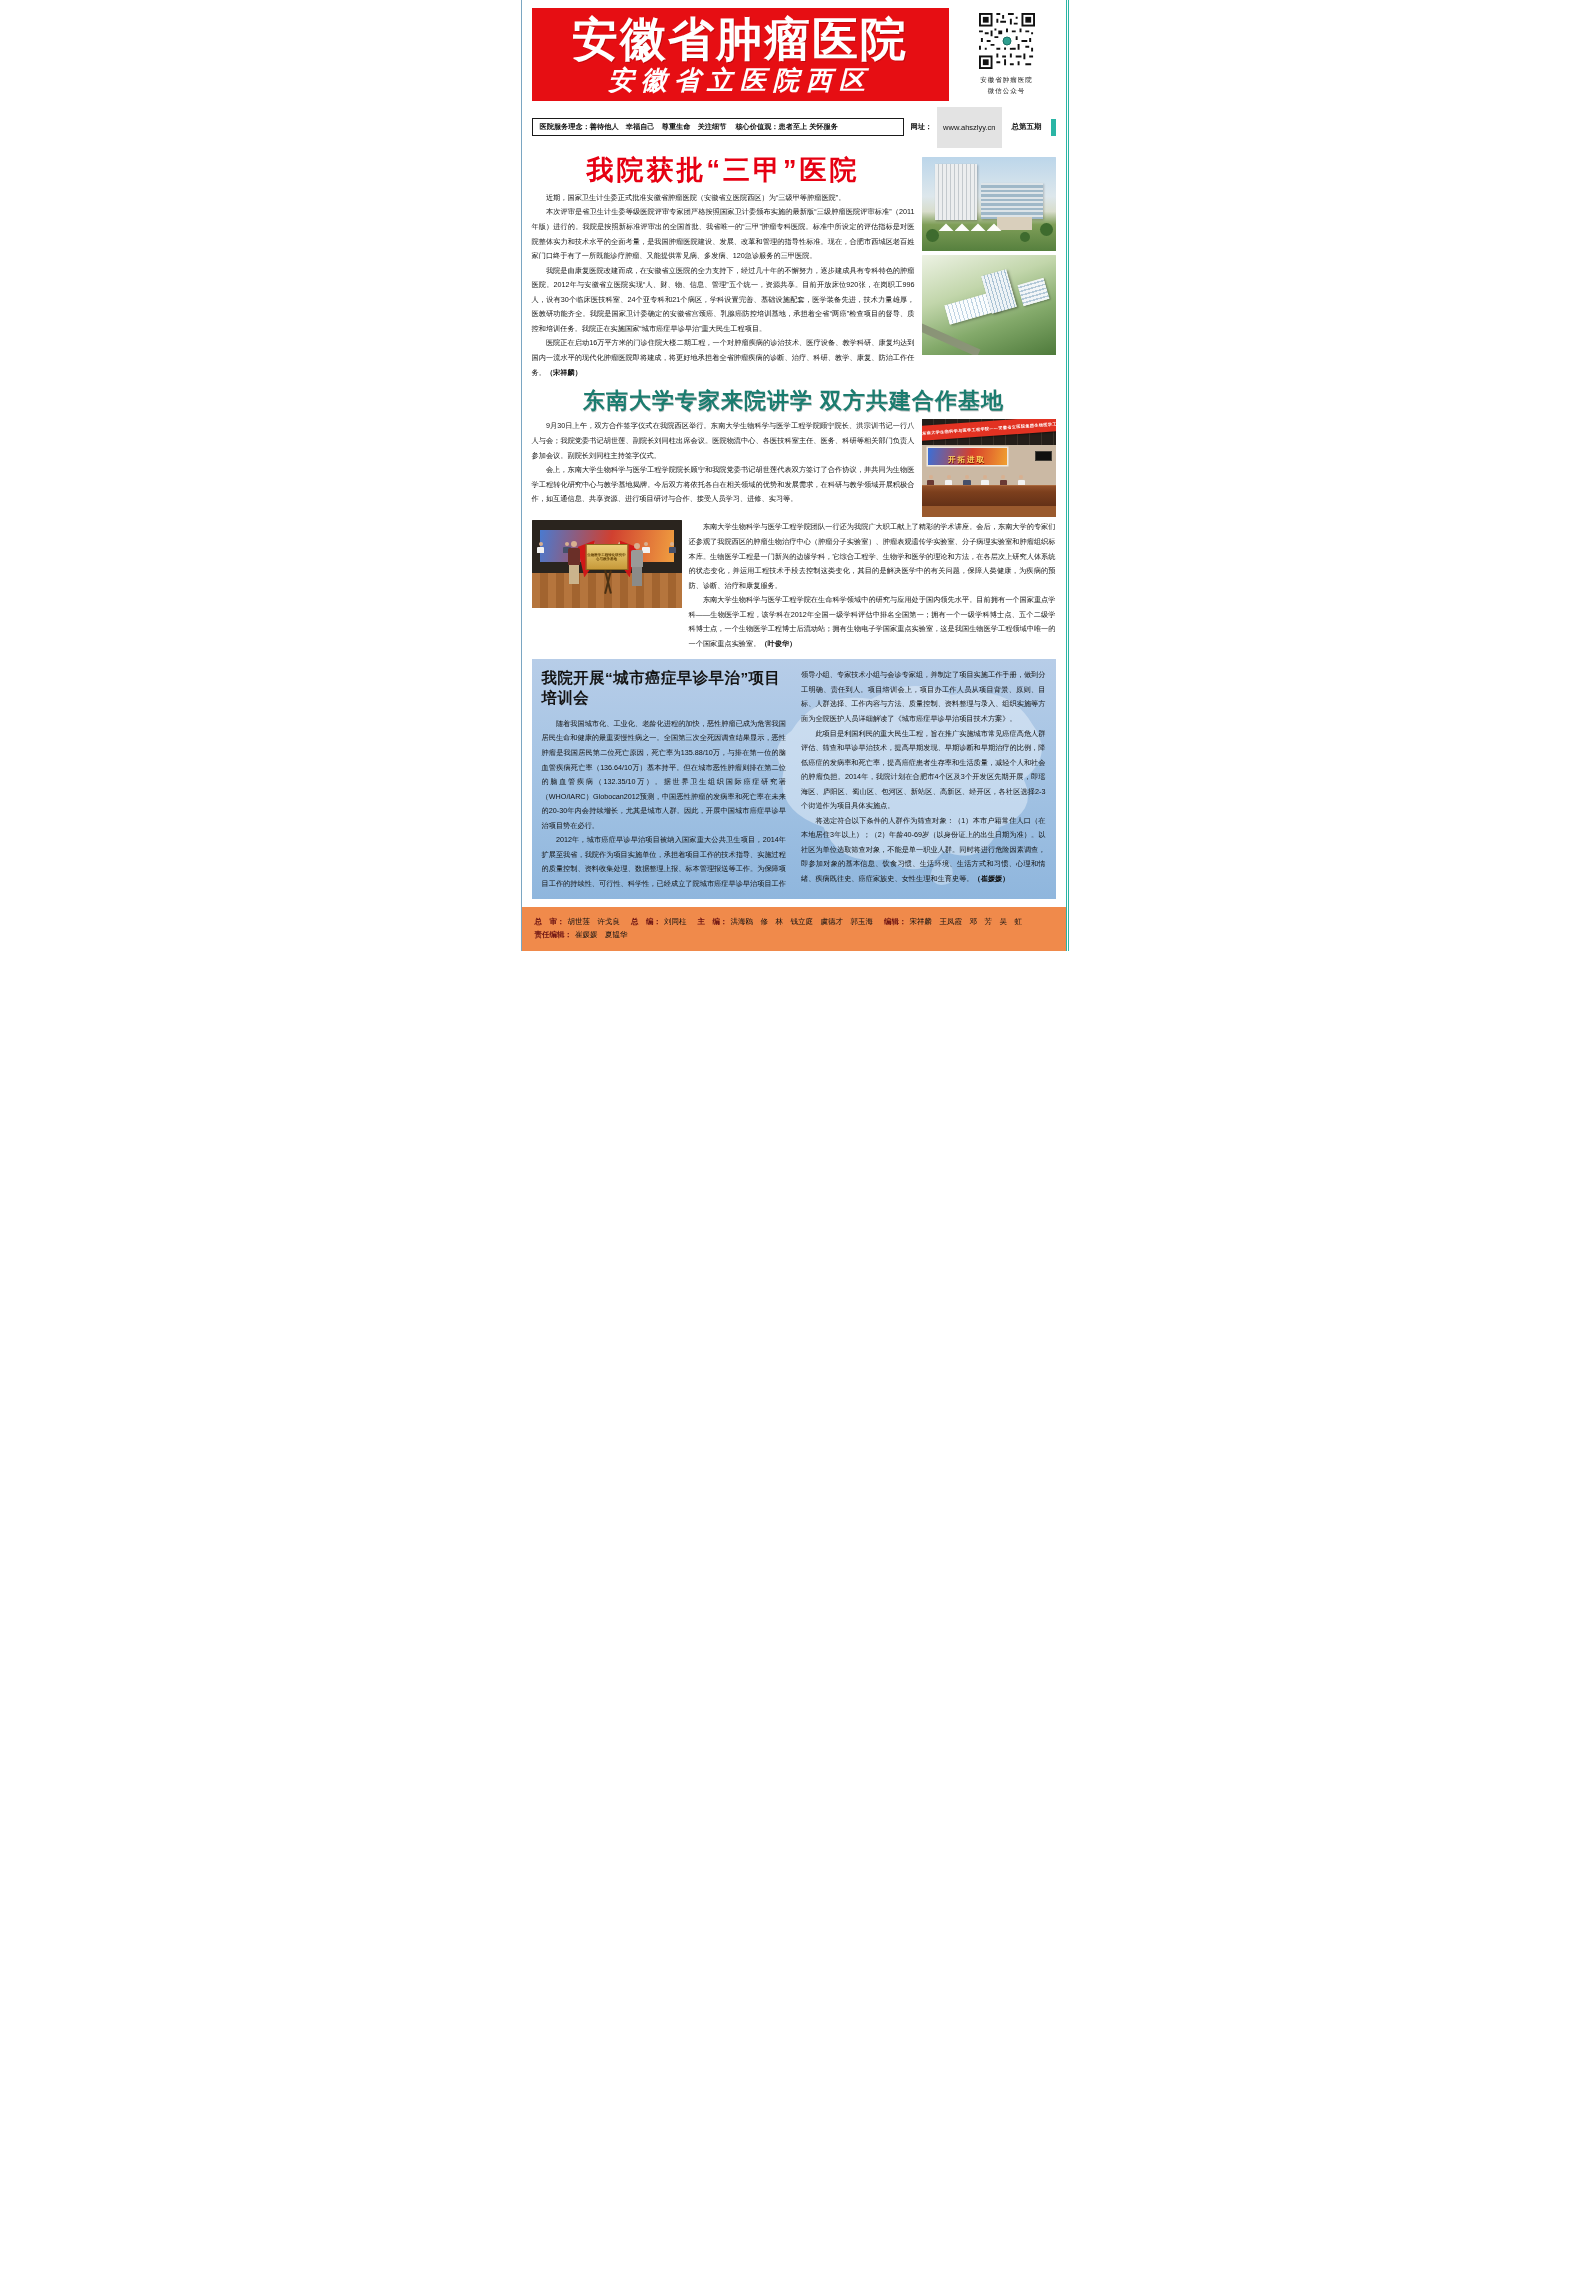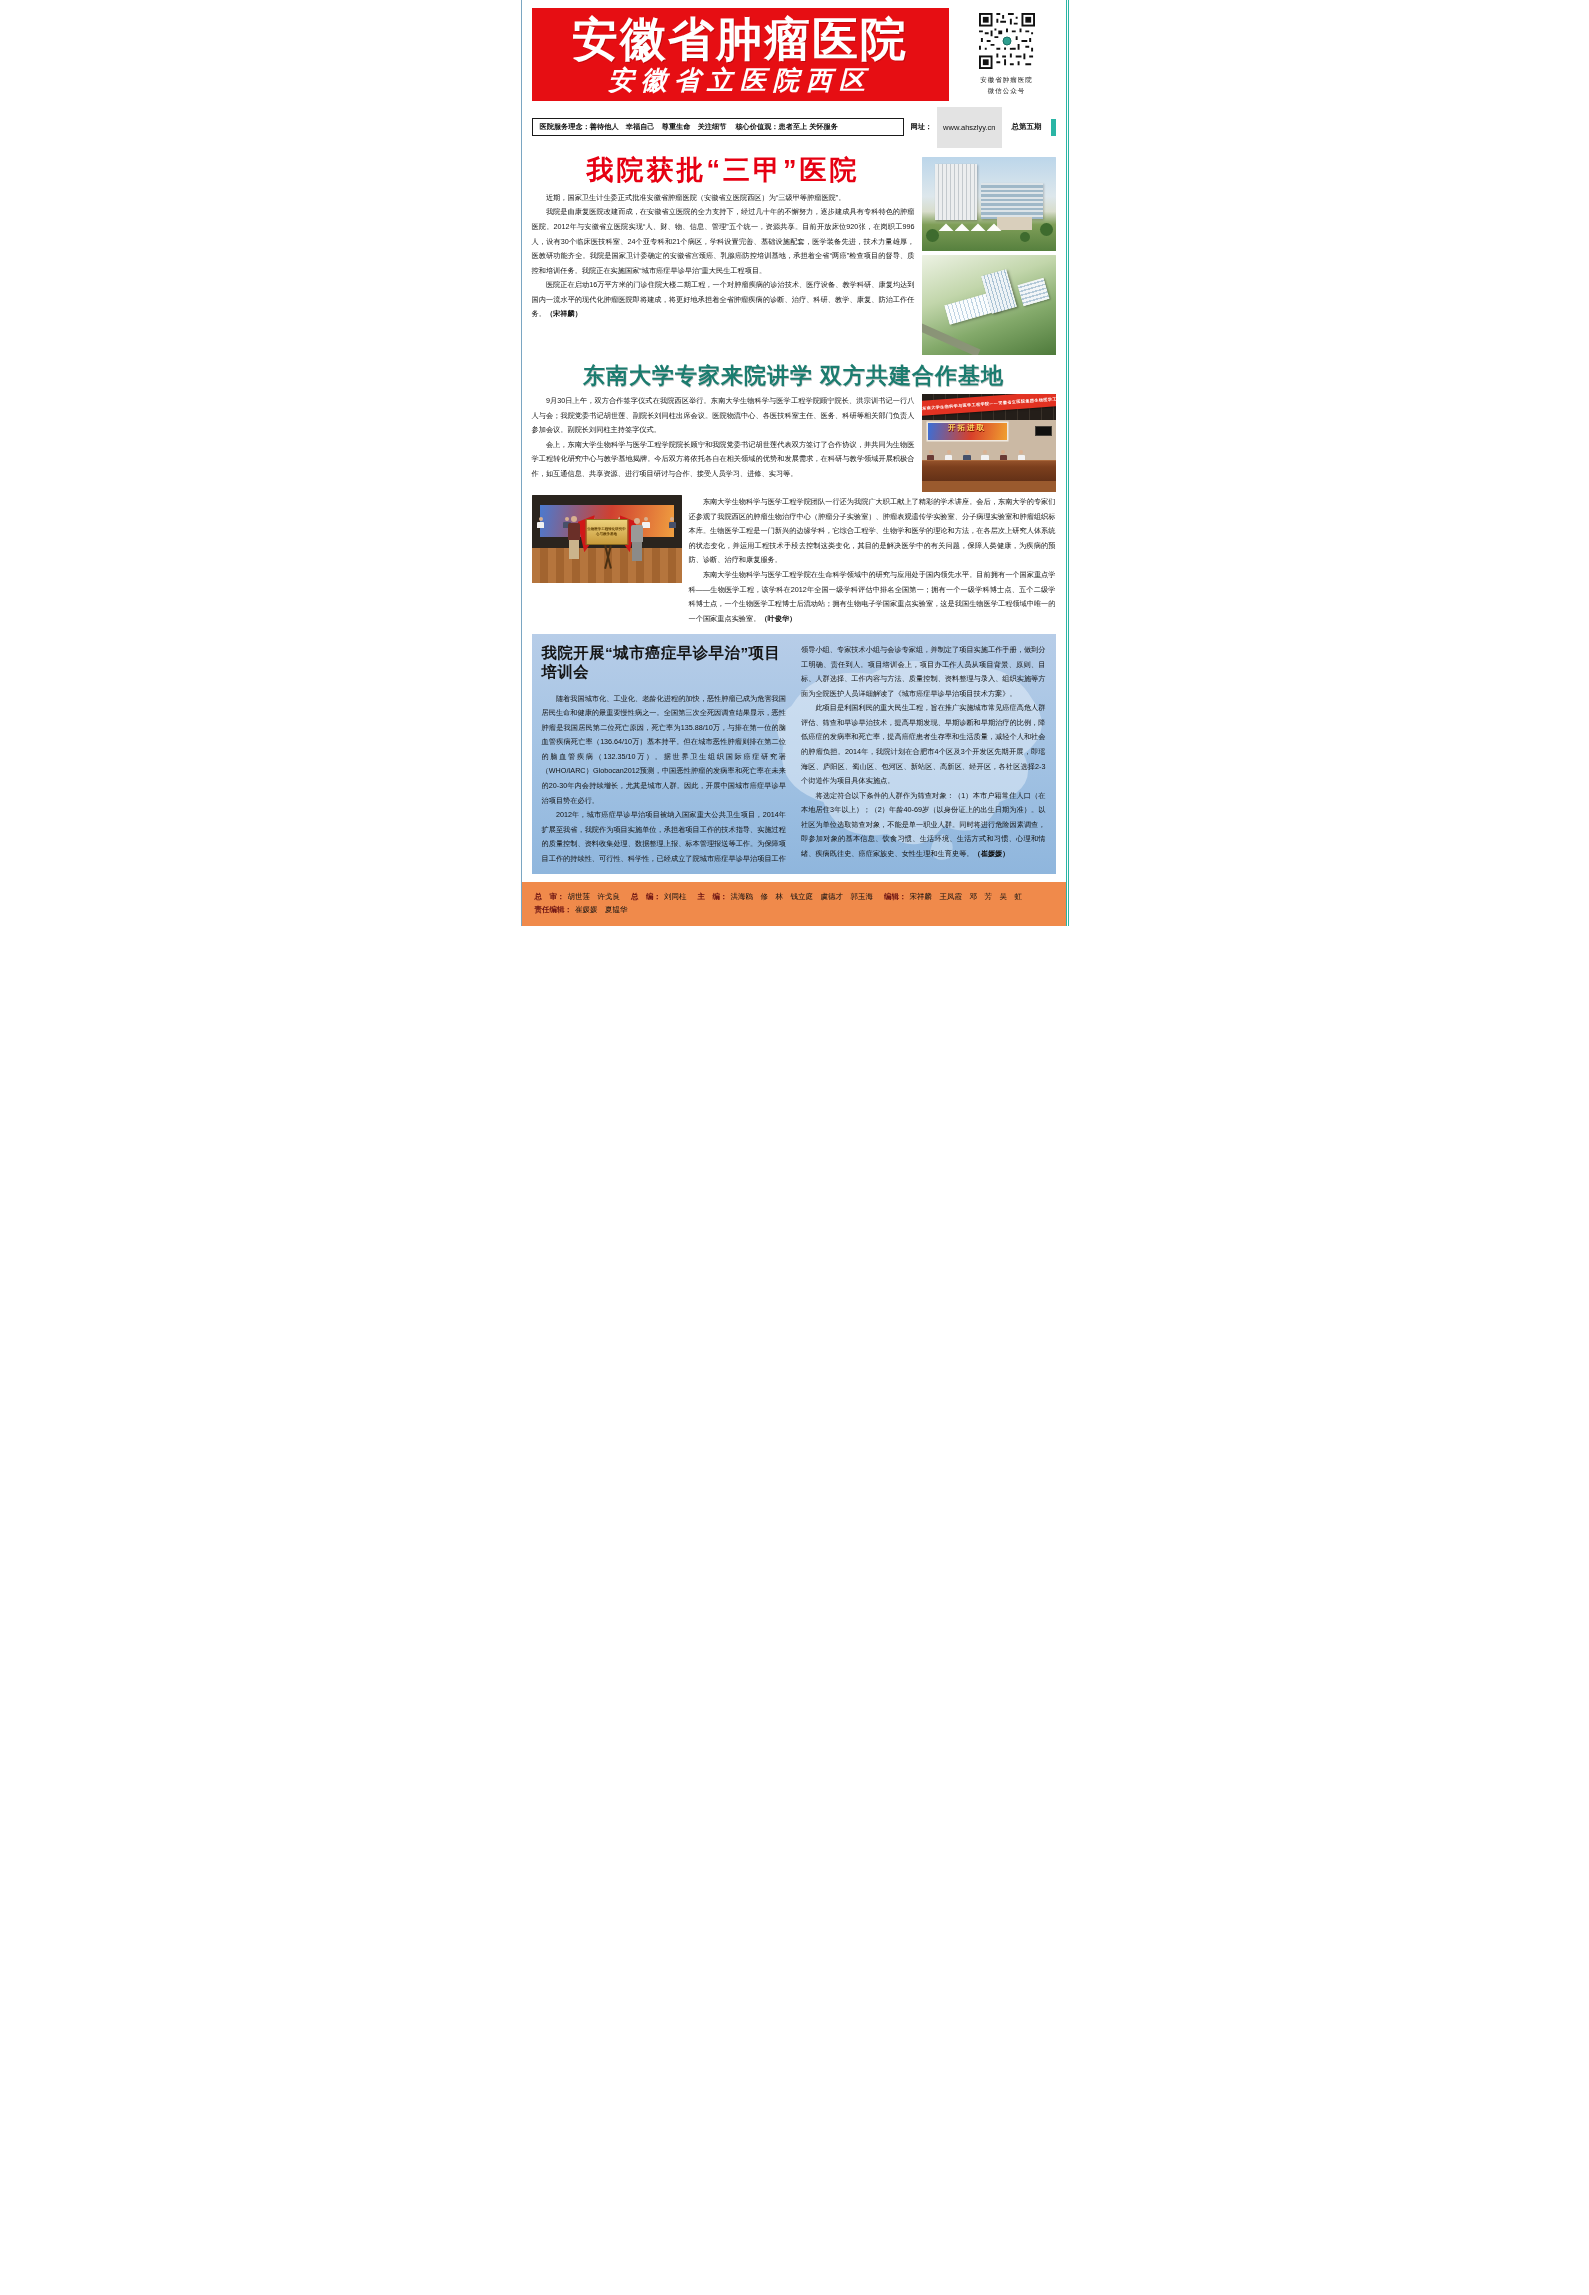--- a/index.html
+++ b/index.html
@@ -98,21 +98,21 @@
 
   
   .photo-conference { width:134px; height:98px; background:#cbb9a4; flex-shrink:0; }
   .pc-ceiling { position:absolute; top:0; left:0; right:0; height:26px;
     background:repeating-linear-gradient(90deg,#241e19 0 11px,#3a322a 11px 12px),#241e19; }
   .pc-banner { position:absolute; top:2px; left:-4px; right:-4px; height:15px; background:#e23222;
     transform:rotate(-4deg); display:flex; align-items:center; box-shadow:0 1px 1.5px rgba(0,0,0,.4); }
   .pc-banner span { color:#fff; font-size:4px; font-weight:700; white-space:nowrap; overflow:hidden; padding:0 4px; letter-spacing:0.5px; }
   .pc-backdrop { position:absolute; top:29px; left:6px; width:79px; height:17px;
     background:linear-gradient(100deg,#3a6fd8 0%,#d8402a 55%,#f0a030 100%);
-    display:flex; align-items:flex-start; justify-content:center; box-shadow:0 0 0 1.5px #efe9df; }
+    display:flex; align-items:flex-end; justify-content:center; box-shadow:0 0 0 1.5px #efe9df; }
   .pc-backdrop span { color:#ffd75e; font-size:7.5px; font-weight:900; letter-spacing:2px; text-shadow:0.5px 0.5px 0.5px #7a1000; }
   .pc-screen { position:absolute; right:4px; top:32px; width:17px; height:10px; background:#10100f; border:1px solid #44403a; }
   .pc-people { position:absolute; left:5px; right:30px; top:56px; display:flex; gap:6px; justify-content:space-between; }
   .pc-person { width:8px; display:flex; flex-direction:column; align-items:center; }
   .pc-head { width:4px; height:4px; border-radius:50%; background:#d8b090; }
   .pc-body { width:7.5px; height:6px; border-radius:1px 1px 0 0; background:#f2f2f2; margin-top:0.5px; }
   .pc-body.alt1 { background:#6a3a34; } .pc-body.alt2 { background:#46506a; }
   .pc-table { position:absolute; bottom:11px; left:0; right:0; height:21px;
     background:linear-gradient(#93512a 0%,#7c3f1d 30%,#643117 100%); border-top:1.5px solid #a9683c; }
   .pc-floor { position:absolute; bottom:0; left:0; right:0; height:11px; background:#9a5a2e; }
@@ -196,20 +196,21 @@
     <span class="web-url">www.ahszlyy.cn</span>
     <span class="issue">总第五期</span>
     <span class="issue-bar"></span>
   </div>
 
   <div class="article1">
     <div class="a1-row">
       <div class="a1-text">
         <h1 class="a1-title">我院获批“三甲”医院</h1>
         <p class="body"><span>近期，国家卫生计生委正式批准安徽省肿瘤医院（安徽省立医院西区）为“三级甲等肿瘤医院”。</span></p>
+        <p class="body"><span>本次评审是省卫生计生委等级医院评审专家团严格按照国家卫计委颁布实施的最新版“三级肿瘤医院评审标准”（2011年版）进行的。我院是按照新标准评审出的全国首批、我省唯一的“三甲”肿瘤专科医院。标准中所设定的评估指标是对医院整体实力和技术水平的全面考量，是我国肿瘤医院建设、发展、改革和管理的指导性标准。现在，合肥市西城区老百姓家门口终于有了一所既能诊疗肿瘤、又能提供常见病、多发病、120急诊服务的三甲医院。</span></p>
         <p class="body"><span>我院是由康复医院改建而成，在安徽省立医院的全力支持下，经过几十年的不懈努力，逐步建成具有专科特色的肿瘤医院。2012年与安徽省立医院实现“人、财、物、信息、管理”五个统一，资源共享。目前开放床位920张，在岗职工996人，设有30个临床医技科室、24个亚专科和21个病区，学科设置完善、基础设施配套，医学装备先进，技术力量雄厚，医教研功能齐全。我院是国家卫计委确定的安徽省宫颈癌、乳腺癌防控培训基地，承担着全省“两癌”检查项目的督导、质控和培训任务。我院正在实施国家“城市癌症早诊早治”重大民生工程项目。</span></p>
         <p class="body"><span>医院正在启动16万平方米的门诊住院大楼二期工程，一个对肿瘤疾病的诊治技术、医疗设备、教学科研、康复均达到国内一流水平的现代化肿瘤医院即将建成，将更好地承担着全省肿瘤疾病的诊断、治疗、科研、教学、康复、防治工作任务。</span><b class="byline">（宋祥麟）</b></p>
       </div>
       <div class="a1-photos">
         <div class="photo photo-building">
           <div class="pb-tower"></div>
           <div class="pb-glass"></div>
           <div class="pb-low"></div>
           <div class="canopy" style="left:17px"></div>
           <div class="canopy" style="left:33px"></div>

